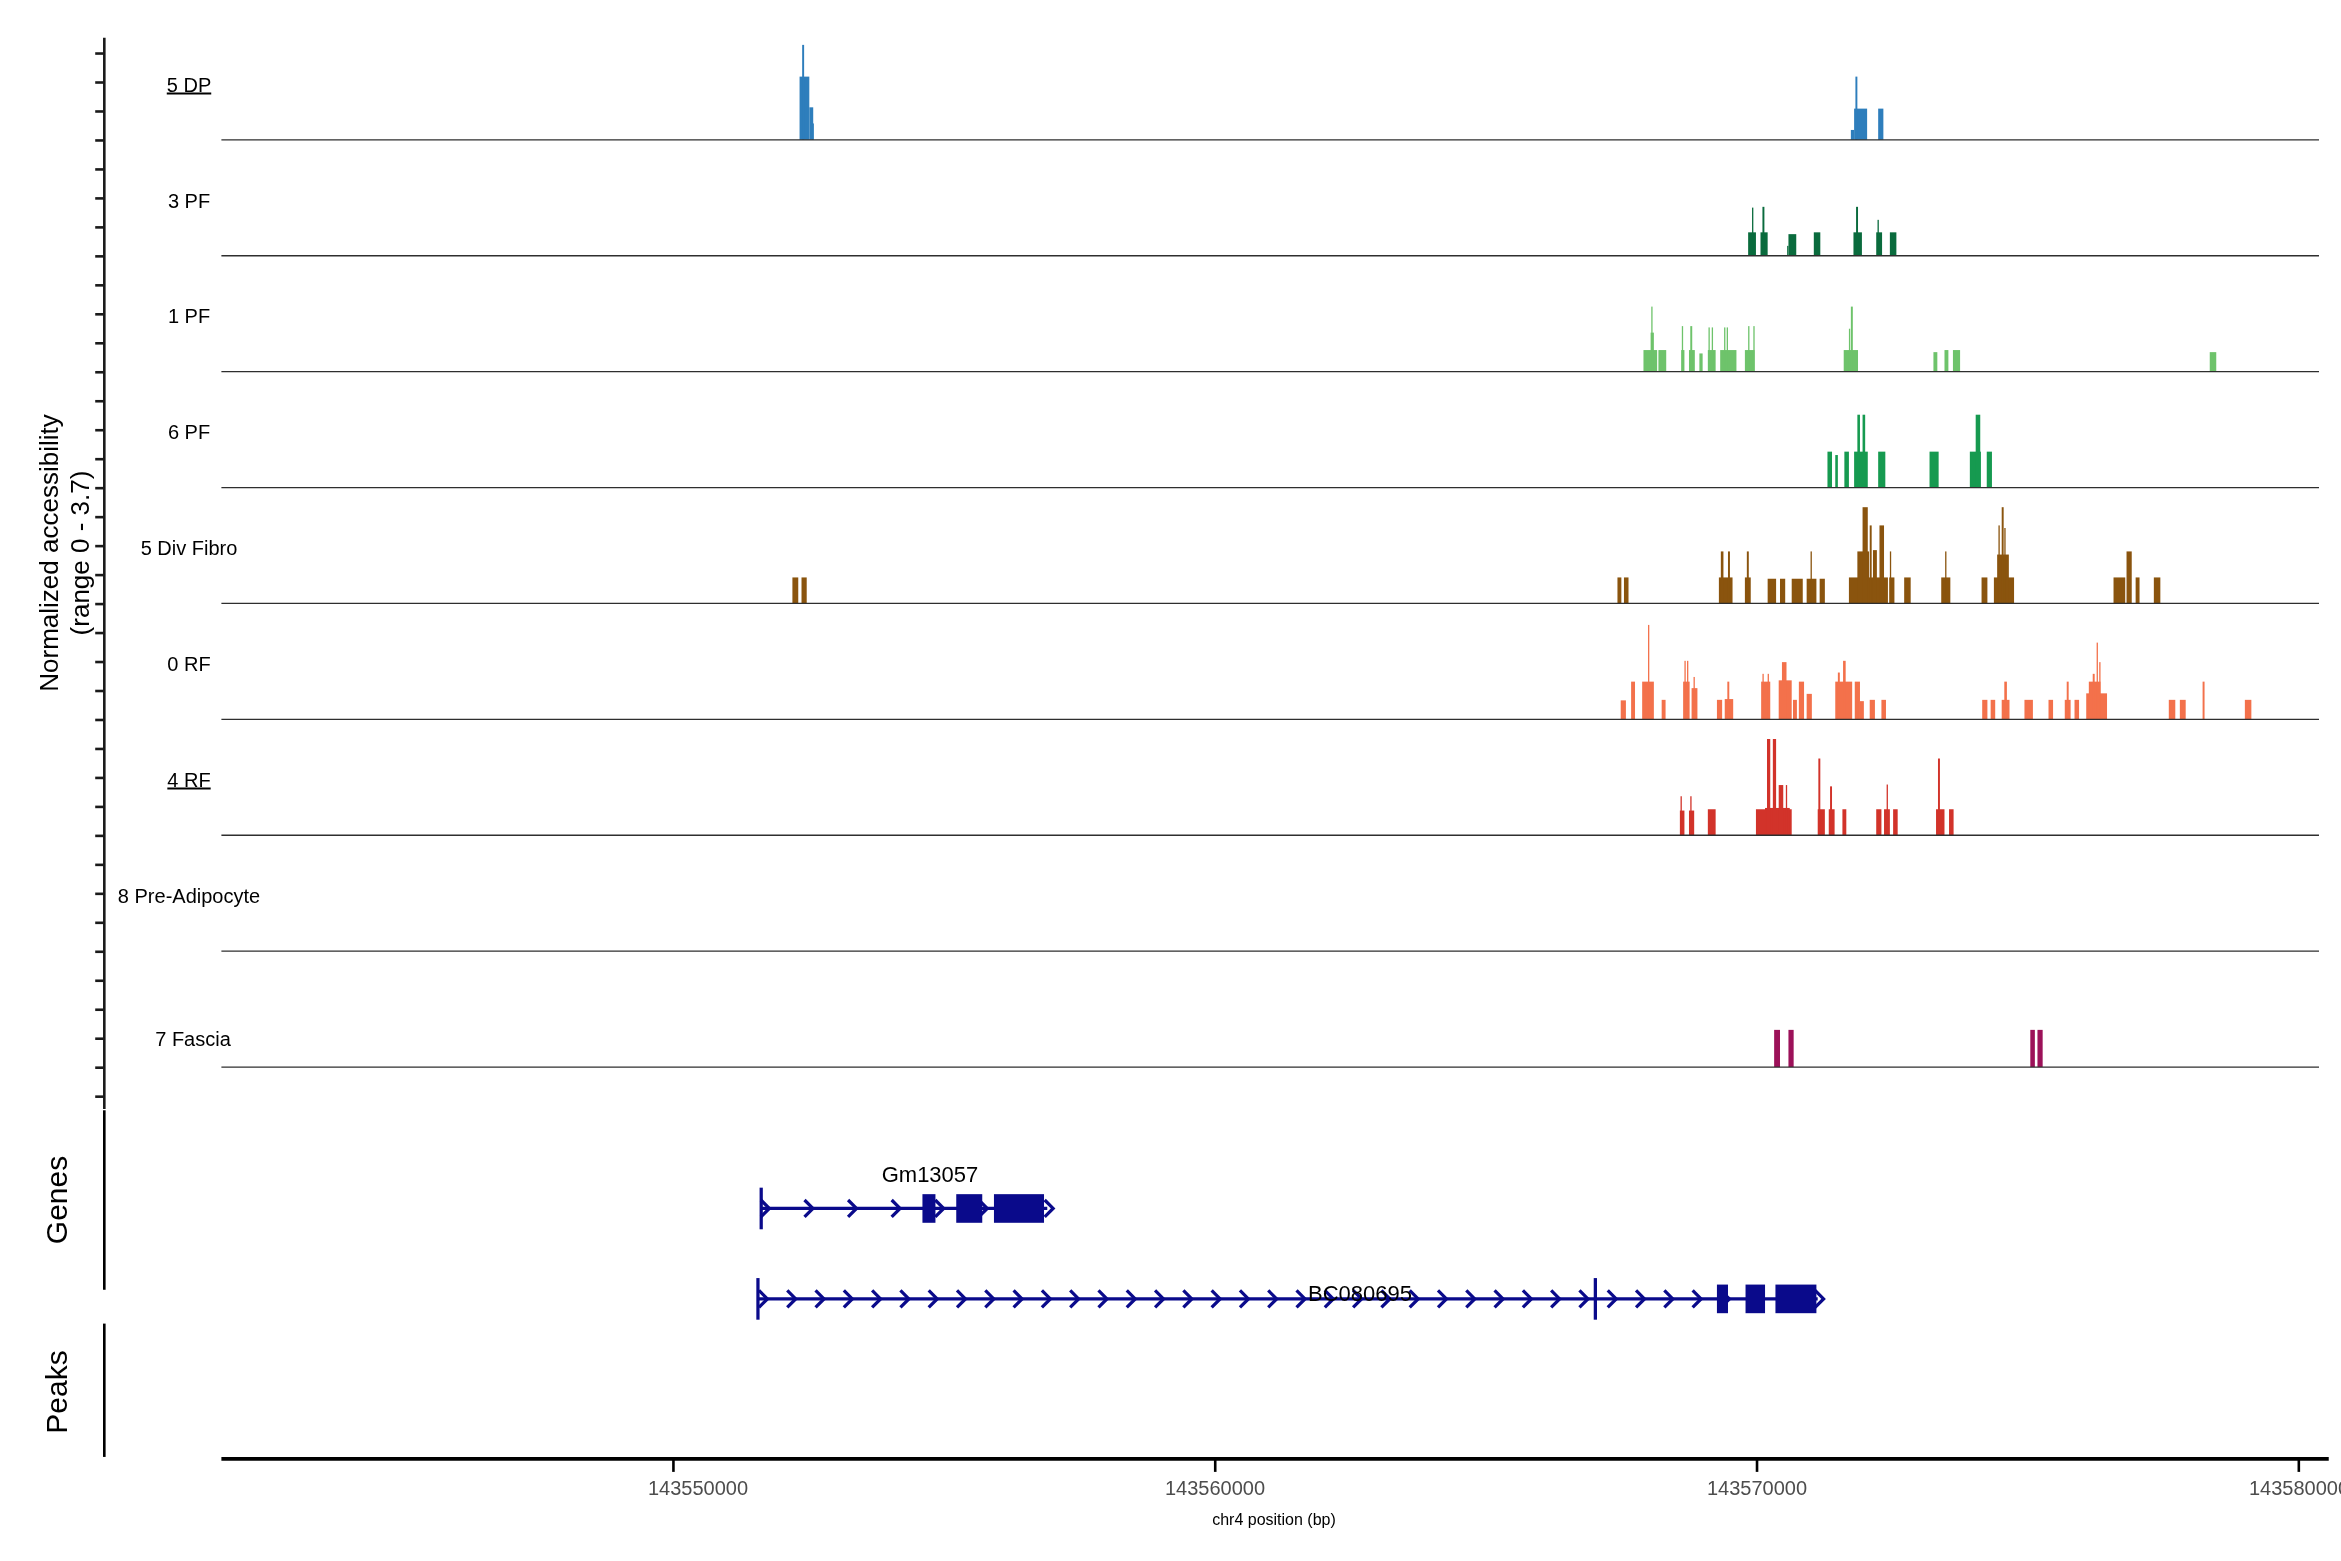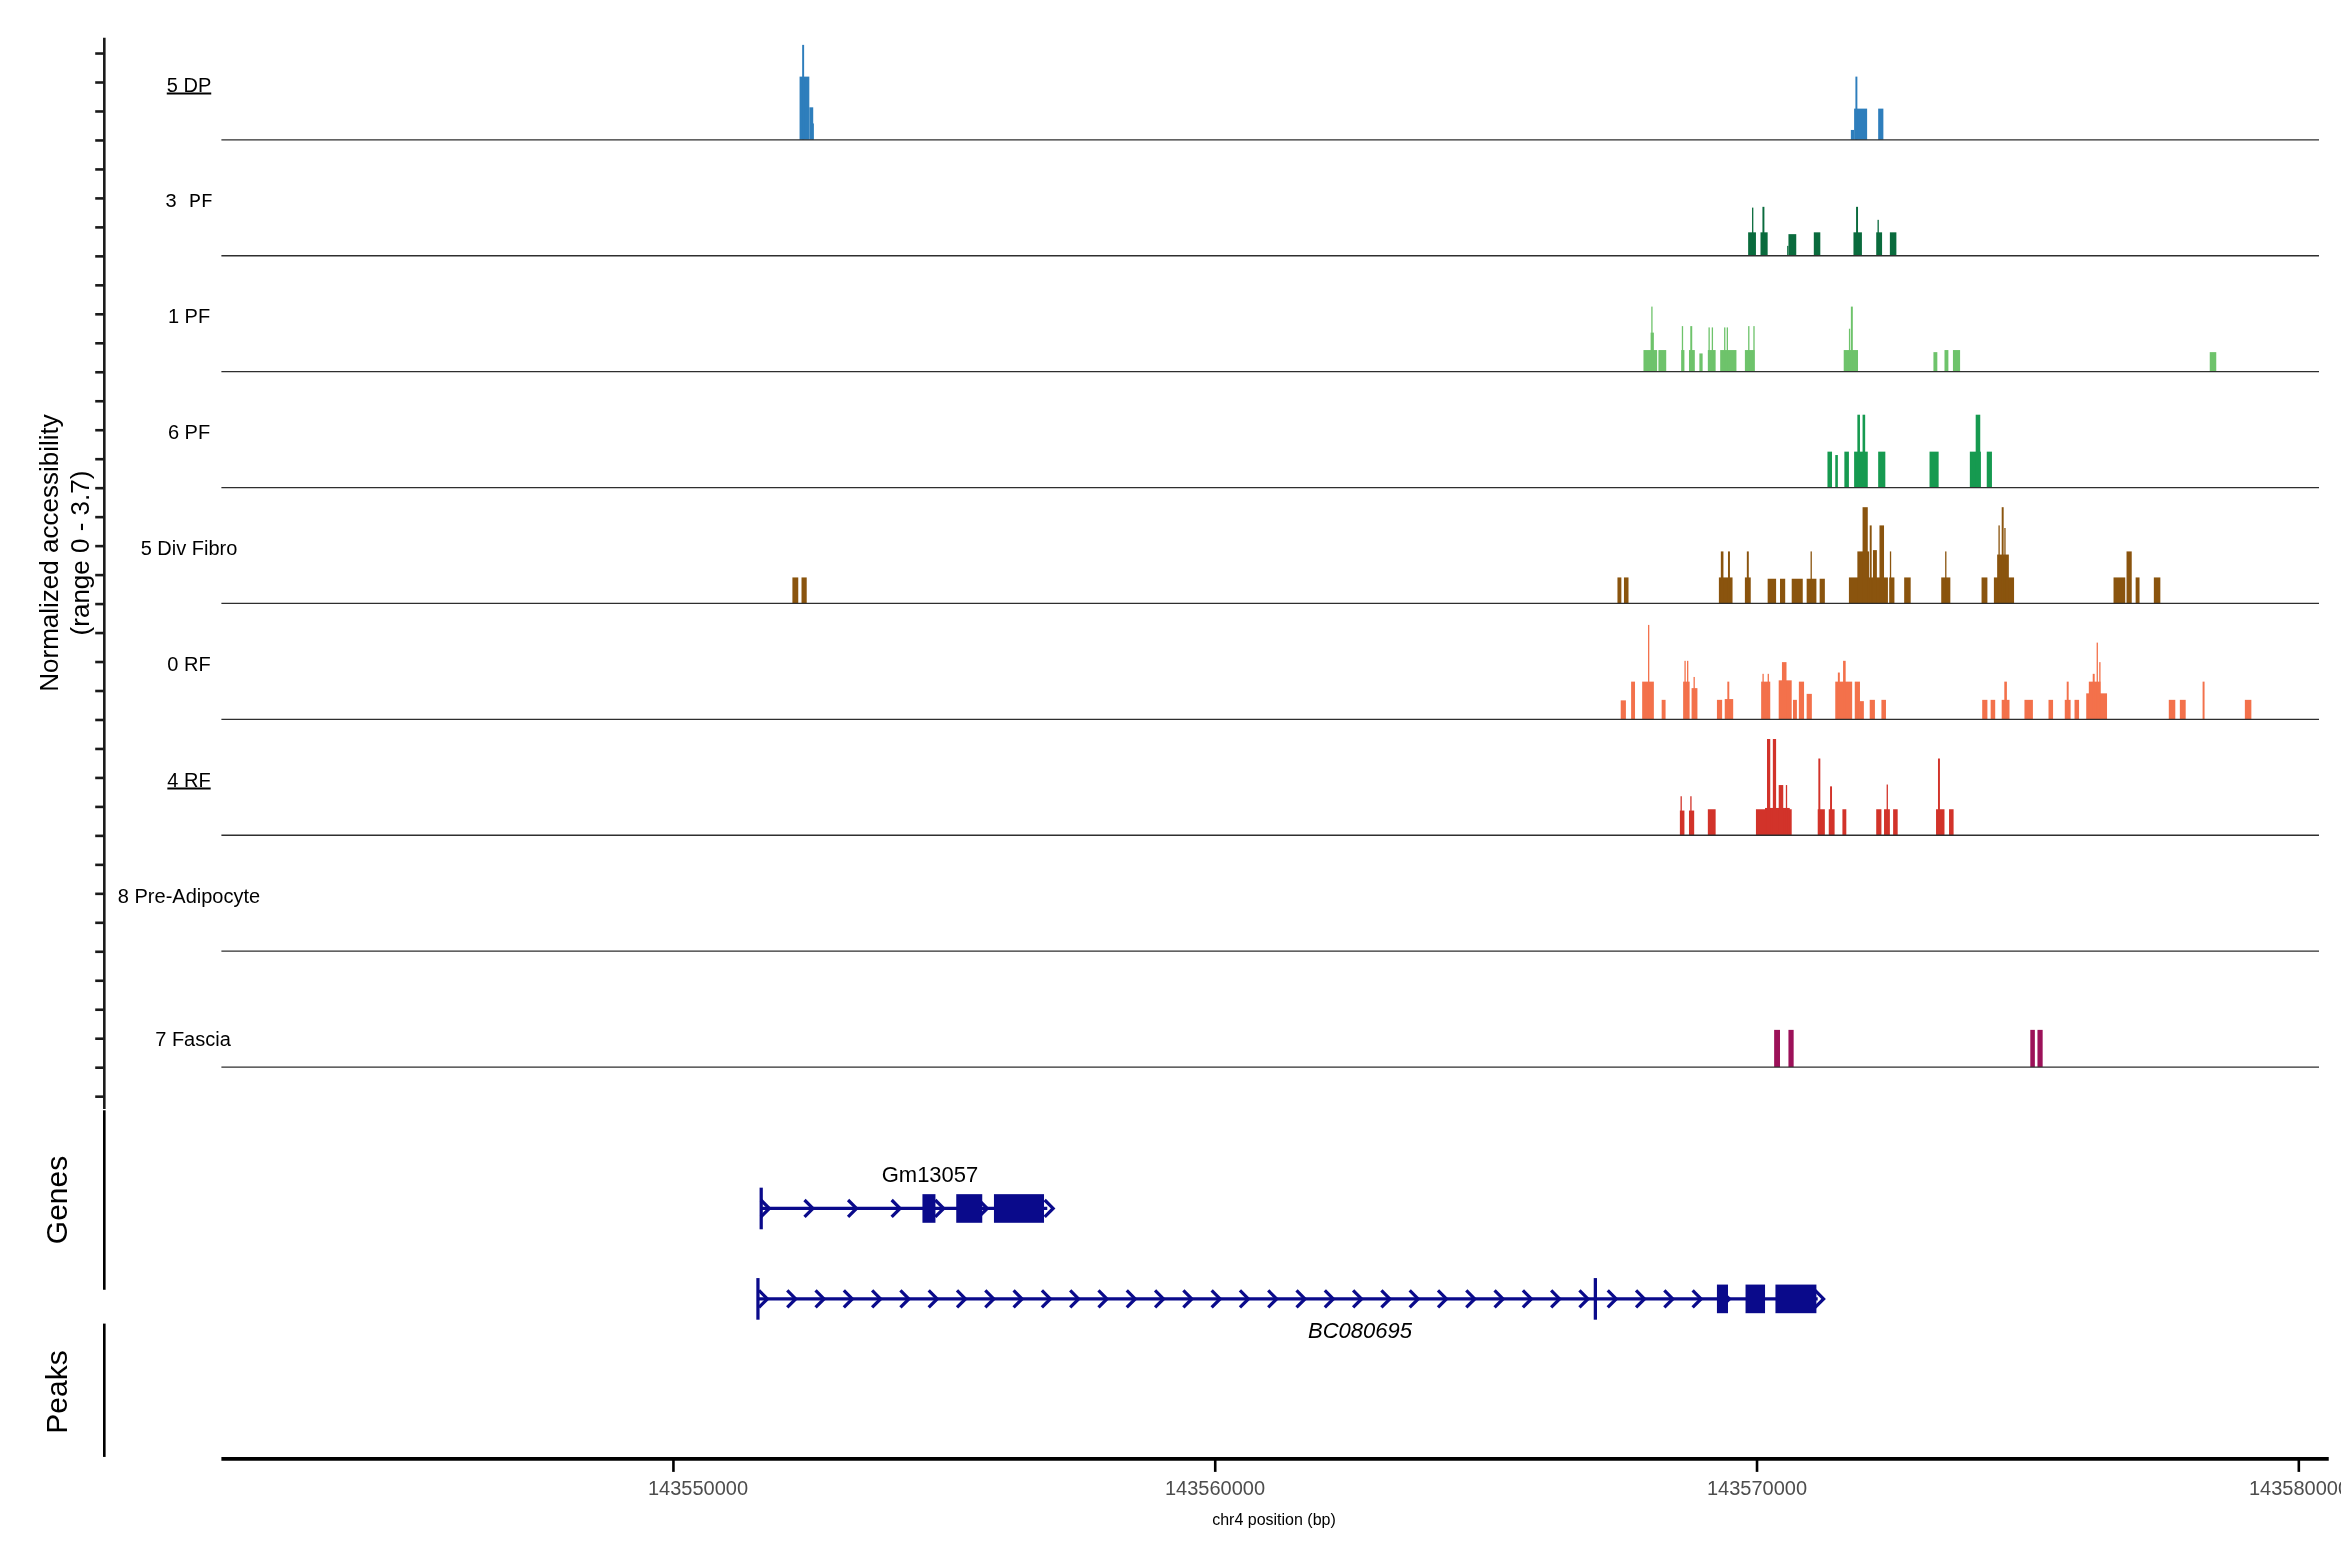--- a/index.html
+++ b/index.html
@@ -329,29 +329,29 @@
   </div>
 
   <div class="abs rot seclab" style="left:57px;top:1200px;">Genes</div>
 
   <div class="abs rot seclab" style="left:57px;top:1392px;">Peaks</div>
 
   <div class="abs xtitle" style="left:1274px;top:1520px;">chr4 position (bp)</div>
 
   <div id="gen-labels">
       <div class="abs tracklab" style="left: 189px; top: 85px; text-decoration: underline;">5 DP</div>
-      <div class="abs tracklab" style="left: 189px; top: 201px; font-family: Liberation Mono, monospace;">3 PF</div>
+      <div class="abs tracklab" style="left: 189px; top: 201px;">3 PF</div>
       <div class="abs tracklab" style="left: 189px; top: 316px;">1 PF</div>
       <div class="abs tracklab" style="left: 189px; top: 432px; text-align: center;">6 PF</div>
       <div class="abs tracklab" style="left: 189px; top: 548px;">5 Div Fibro</div>
       <div class="abs tracklab" style="left: 189px; top: 664px;">0 RF</div>
       <div class="abs tracklab" style="left: 189px; top: 780px; text-decoration: underline;">4 RF</div>
       <div class="abs tracklab" style="left: 189px; top: 896px;">8 Pre-Adipocyte</div>
       <div class="abs tracklab" style="left: 193px; top: 1012px; margin-top: 27px;">7 Fascia</div>
       <div class="abs genelab" style="left: 930px; top: 1175px;">Gm13057</div>
-      <div class="abs genelab" style="left: 1360px; top: 1331px; font-style: italic;">BC080695</div>
+      <div class="abs genelab" style="left: 1360px; top: 1294px;">BC080695</div>
       <div class="abs ticklab" style="left: 658px; top: 1488px; margin-left: 40px;">143550000</div>
       <div class="abs ticklab" style="left: 1215px; top: 1488px;">143560000</div>
       <div class="abs ticklab" style="left: 1757px; top: 1488px;">143570000</div>
       <div class="abs ticklab" style="left: 2299px; top: 1488px;">143580000</div>
     </div>
 </div>
 
 
 </body></html>

